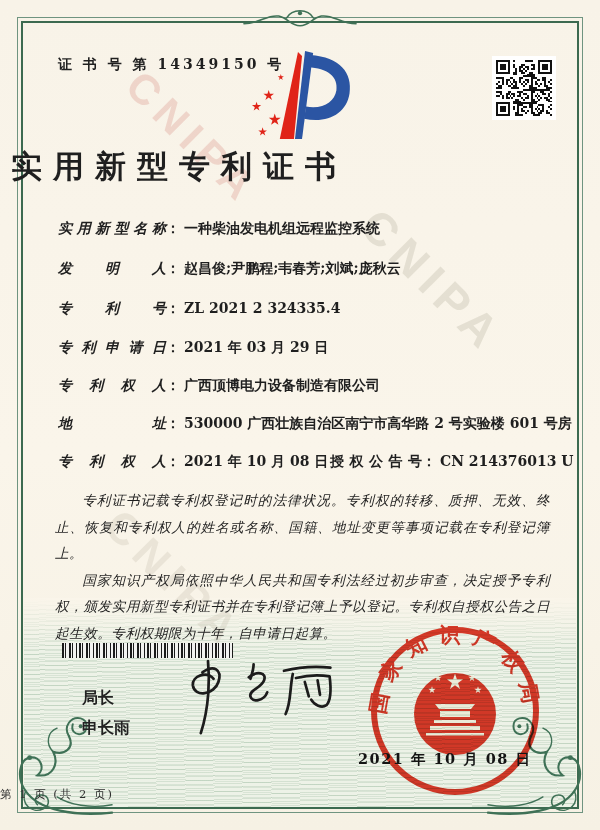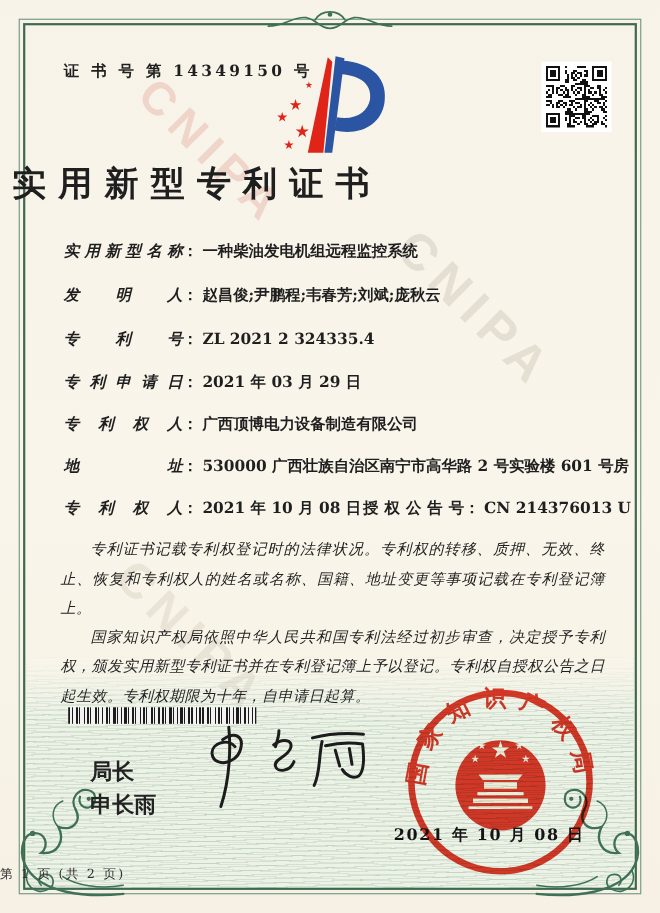--- a/index.html
+++ b/index.html
@@ -44,21 +44,21 @@
   
   .paras{position:absolute;left:55px;right:50px;top:487px;}
   .paras p{margin:0;font-size:13.6px;font-style:italic;line-height:1.95;
            text-align:justify;text-indent:2em;letter-spacing:.5px;}
   
   .barcode{position:absolute;left:62px;top:643px;width:171px;height:15px;
     background:repeating-linear-gradient(90deg,#1b1b1b 0 2px,#f2f2f0 2px 3px,#1b1b1b 3px 4px,
       #f2f2f0 4px 7px,#1b1b1b 7px 9px,#f2f2f0 9px 10px,#1b1b1b 10px 11px,#f2f2f0 11px 14px,
       #1b1b1b 14px 15px,#f2f2f0 15px 17px);}
   .offic{position:absolute;left:82px;font-family:"Liberation Sans","DejaVu Sans",sans-serif;
-         font-weight:bold;font-size:20px;color:#222;}
+         font-weight:bold;font-size:16px;color:#222;}
   .offic.t1{top:688px;} .offic.t2{top:718px;text-align:center;}
   .sig{position:absolute;left:172px;top:650px;width:168px;height:96px;}
   .seal{position:absolute;left:362px;top:618px;width:186px;height:186px;mix-blend-mode:multiply;opacity:.95;}
   .seal-date{position:absolute;left:358px;top:750px;width:180px;font-size:14.5px;font-weight:bold;
              letter-spacing:1.5px;color:#141414;}
   .footer{position:absolute;left:0;right:0;top:787px;font-size:11.5px;
           letter-spacing:2px;color:#2e2e2e;}
   
   .orn-top{position:absolute;left:242px;top:6px;width:116px;height:26px;}
   .corner{position:absolute;width:108px;height:114px;bottom:8px;}

